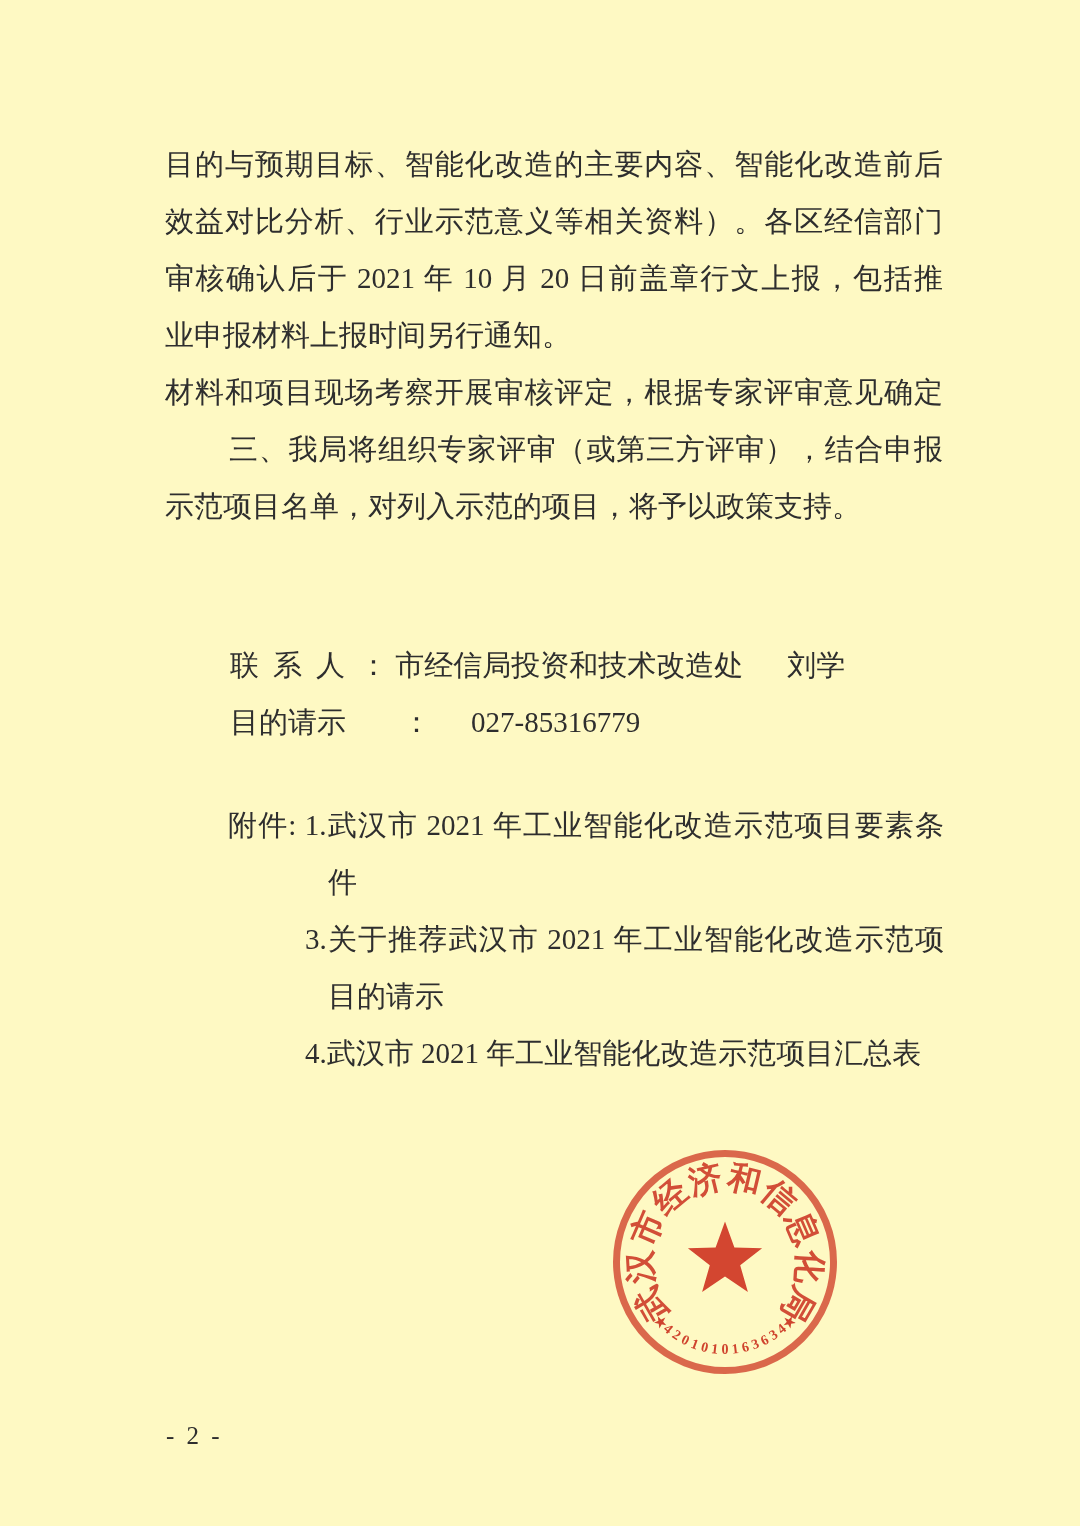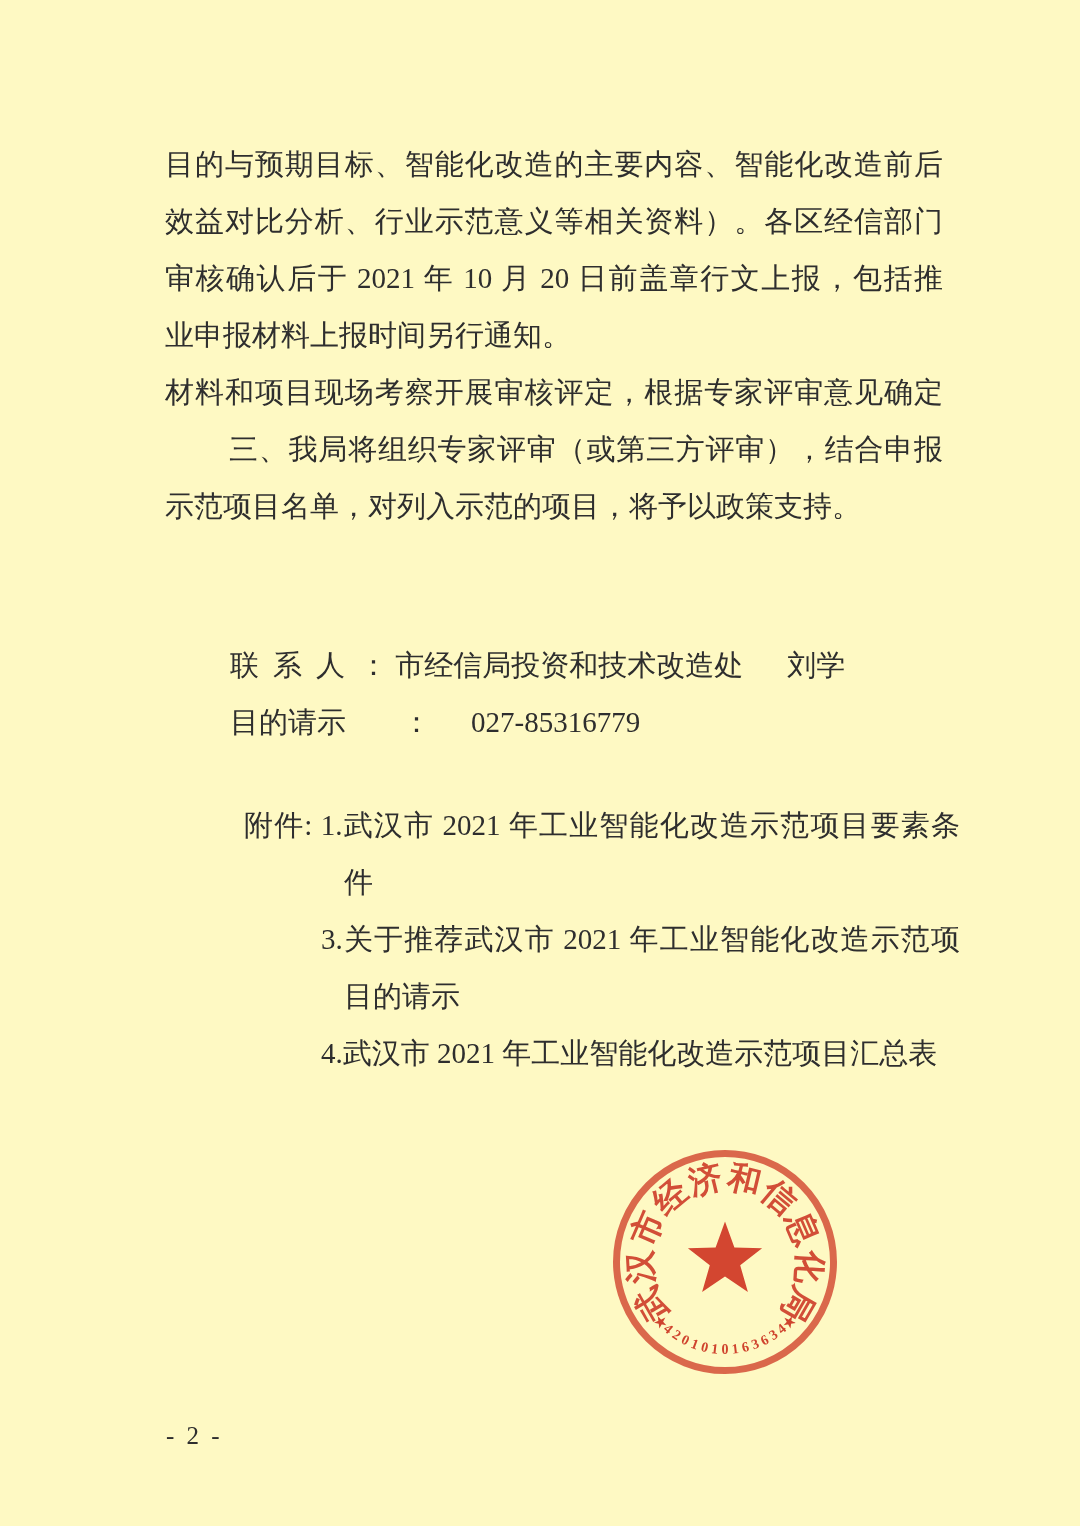--- a/index.html
+++ b/index.html
@@ -58,21 +58,21 @@
   <div class="blk" style="left:230px;top:637px;width:713px;">
     <div class="line">
       <span class="pl">联系人</span><span>：</span>
       <span>市经信局投资和技术改造处</span><span class="gap-name">刘学</span>
     </div>
     <div class="line">
       <span>目的请示</span><span class="gap-colon">：</span><span class="gap-val">027-85316779</span>
     </div>
   </div>
 
-  <div class="blk" style="left:244px;top:797px;width:716px;">
+  <div class="blk" style="left:228px;top:797px;width:716px;">
     <div class="line j">
       <span>附件:</span>
       <span>1.武汉市 2021 年工业智能化改造示范项目要素条</span>
     </div>
     <div class="line att-cont">件</div>
     <div class="line j att-item">3.关于推荐武汉市 2021 年工业智能化改造示范项</div>
     <div class="line att-cont">目的请示</div>
     <div class="line att-item">4.武汉市 2021 年工业智能化改造示范项目汇总表</div>
   </div>
 

